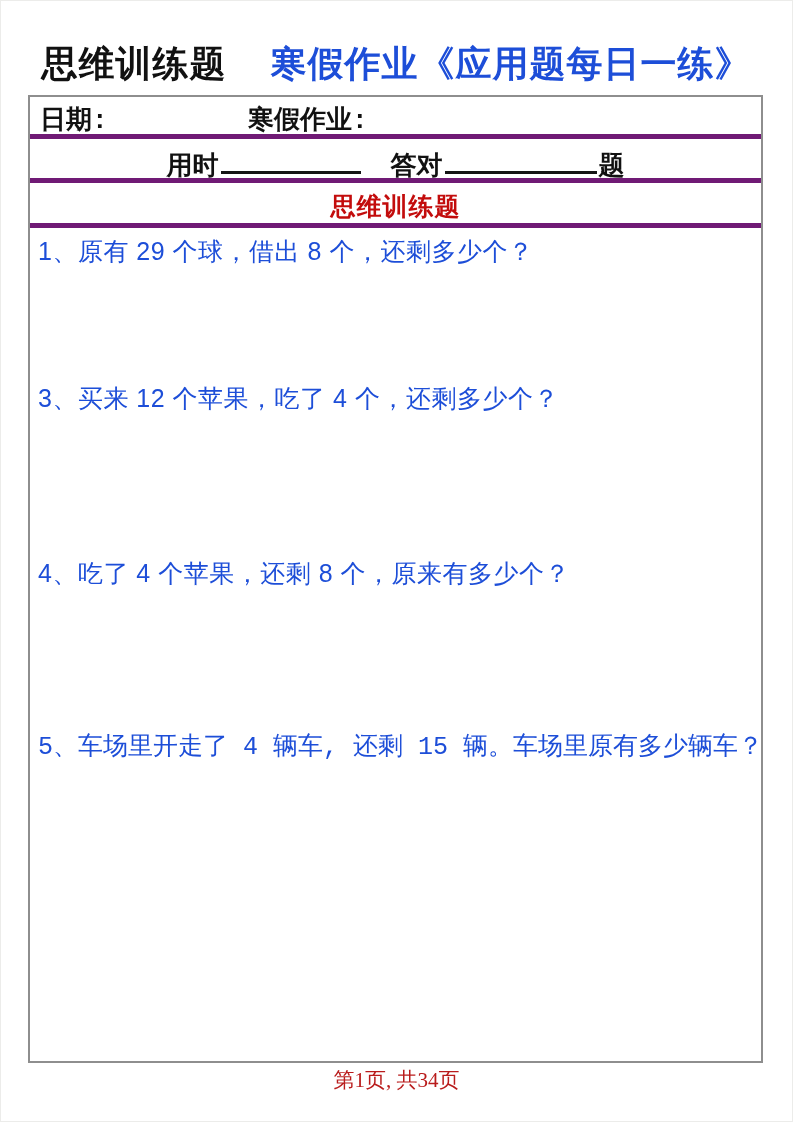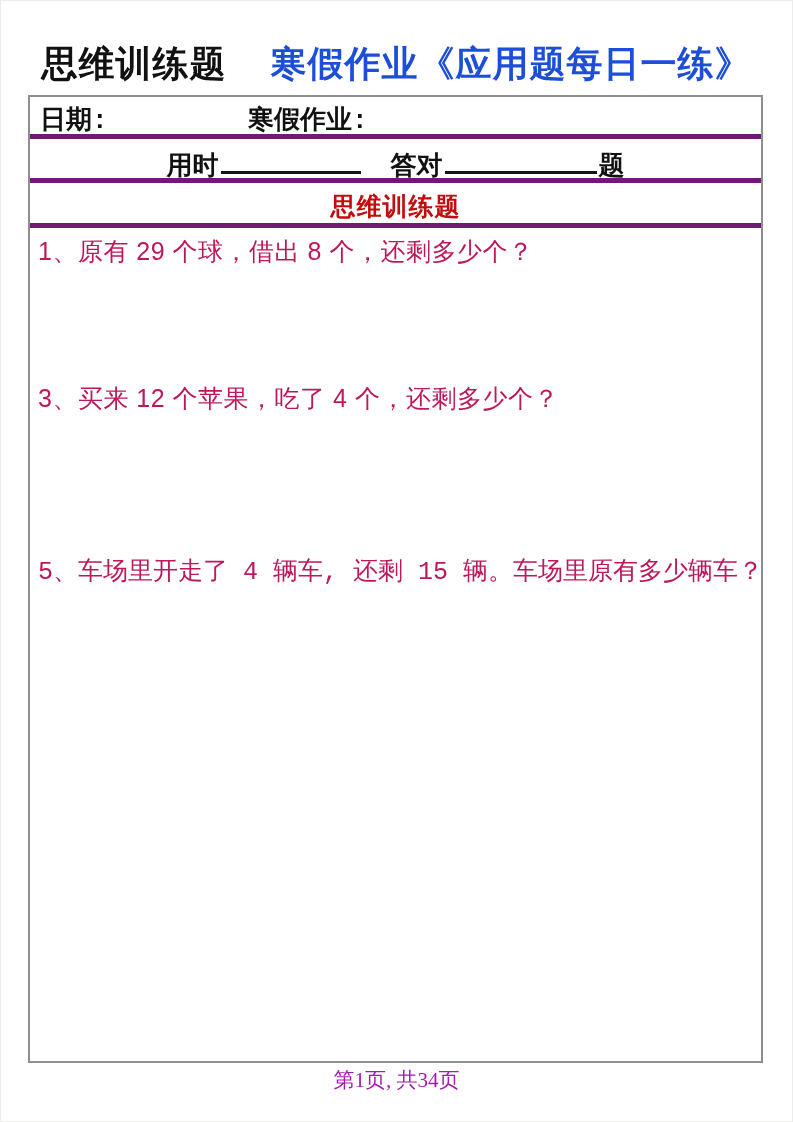--- a/index.html
+++ b/index.html
@@ -94,38 +94,38 @@
     color: #c30c0c;
     letter-spacing: 1px;
   }
   .question-area {
     position: relative;
     padding: 0 6px 0 8px;
   }
   .question {
     font-size: 25px;
     line-height: 34px;
-    color: #be185d;
+    color: #1d4ed8;
     white-space: nowrap;
     letter-spacing: 0.5px;
   }
   .q1 { margin-top: 6px;  }
   .q2 { margin-top: 91px; }
   .q3 { margin-top: 113px; }
   .q4 { margin-top: 141px; }
   .q5 { margin-top: 141px; letter-spacing: 0; font-family: Liberation Mono, monospace; }
   .page-footer {
     position: absolute;
     top: 1066px;
     left: 0;
     width: 100%;
     text-align: center;
     font-family: "Liberation Serif", "DejaVu Serif", serif;
     font-size: 21px;
-    color: #a21caf;
+    color: #b91c1c;
   }
 </style>
 </head>
 <body>
 
 <div class="page">
 
   <div class="doc-title">
     <span>思维训练题</span><span class="red">寒假作业《应用题每日一练》</span>
   </div>
@@ -147,20 +147,21 @@
       </div>
     </div>
 
     <div class="row row-section">
       <div class="section-head">思维训练题</div>
     </div>
 
     <div class="question-area">
       <div class="question q1">1、原有 29 个球，借出 8 个，还剩多少个？</div>
       <div class="question q3">3、买来 12 个苹果，吃了 4 个，还剩多少个？</div>
+      <div class="question q4">4、吃了 4 个苹果，还剩 8 个，原来有多少个？</div>
       <div class="question q5">5、车场里开走了 4 辆车, 还剩 15 辆。车场里原有多少辆车？</div>
     </div>
 
   </div>
 
   <div class="page-footer">第1页, 共34页</div>
 
 </div>
 
 </body></html>

